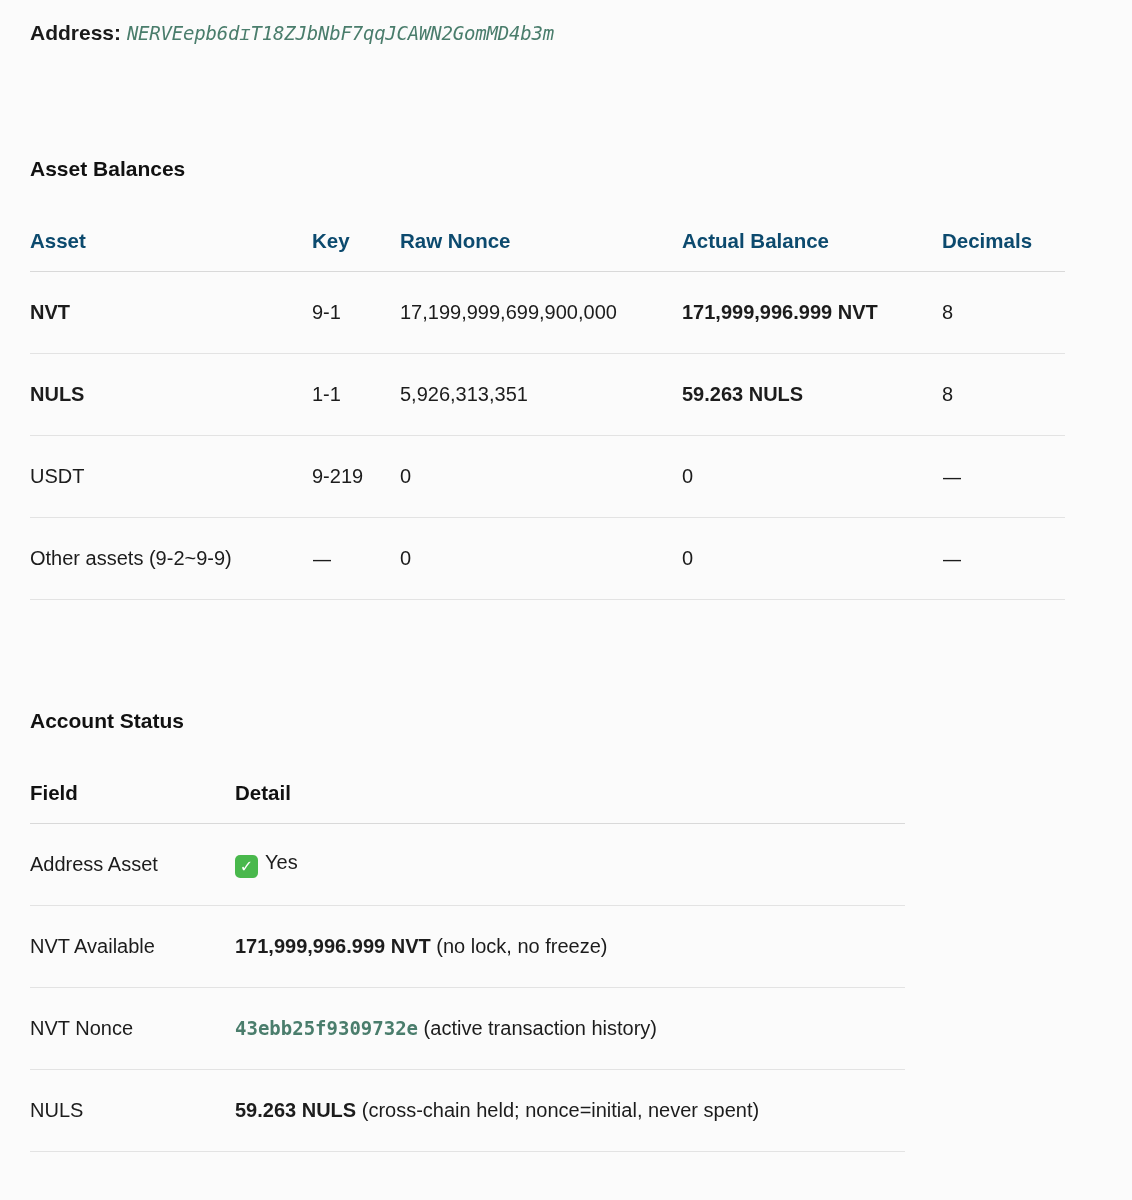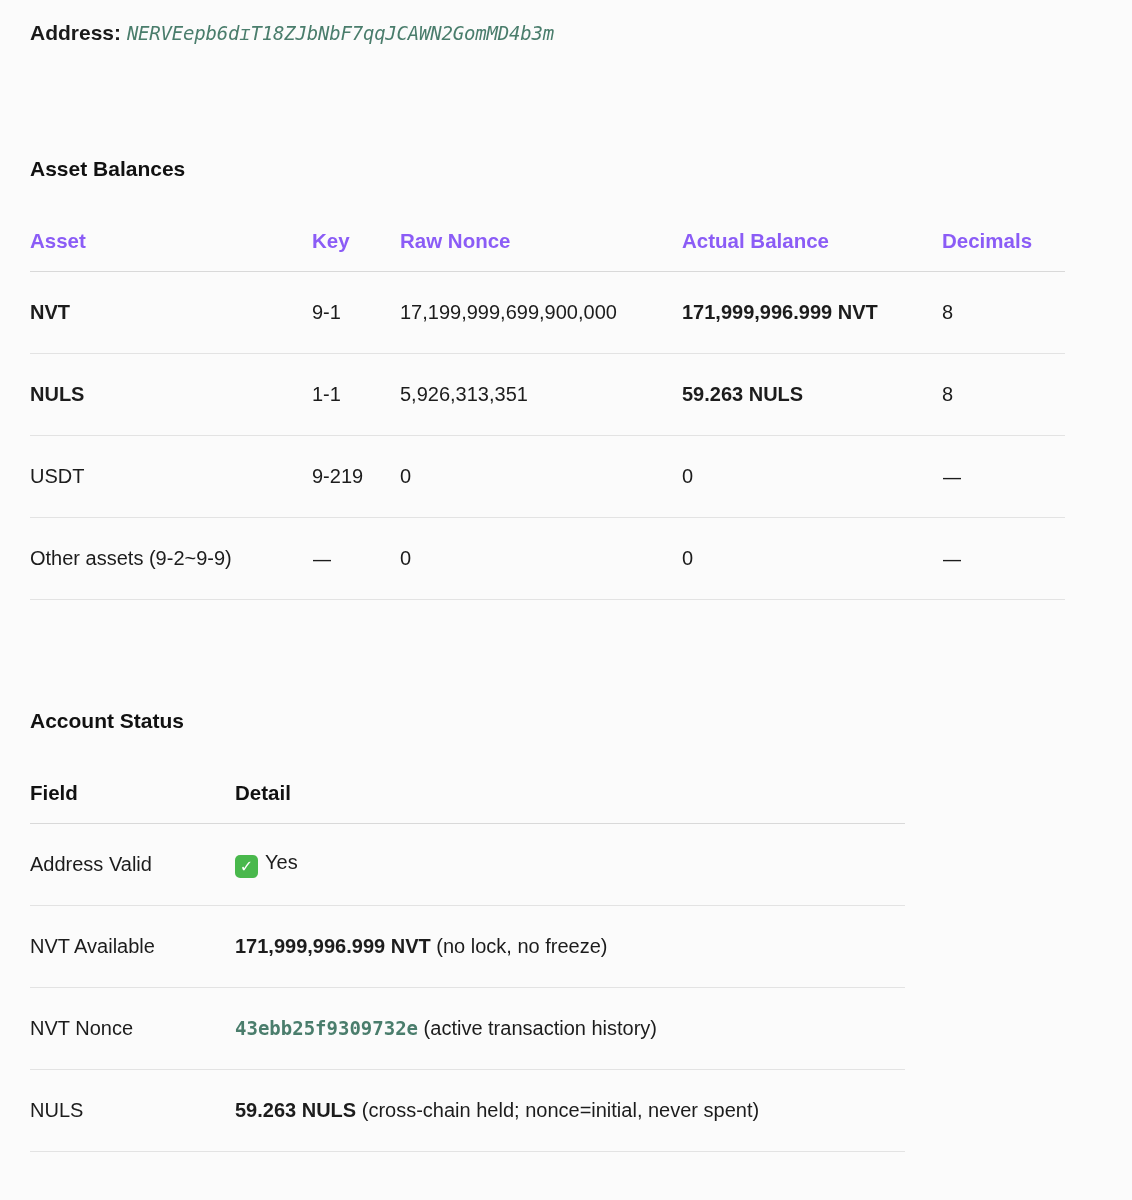--- a/index.html
+++ b/index.html
@@ -61,21 +61,21 @@
     text-align: left;
     padding: 0;
     font-size: 20px;
     border-bottom: 1px solid #e3e3e3;
     vertical-align: middle;
   }
   table.balances th {
     height: 60px;
     font-weight: bold;
     font-size: 20.5px;
-    color: #8b5cf6;
+    color: #0c4a6e;
     border-bottom: 1px solid #d9d9d9;
   }
   table.balances td {
     height: 81px;
     color: #1c1c1c;
   }
   table.balances td.bold {
     font-weight: bold;
   }
   table.balances tr:last-child td {
@@ -197,21 +197,21 @@
         <col class="c-detail">
     </colgroup>
     <thead>
       <tr>
         <th>Field</th>
         <th>Detail</th>
       </tr>
     </thead>
     <tbody>
       <tr>
-        <td>Address Valid</td>
+        <td>Address Asset</td>
         <td>
           <span class="check-badge">✓</span><span>Yes</span>
         </td>
       </tr>
       <tr>
         <td>NVT Available</td>
         <td>
           <span class="strong-val">171,999,996.999 NVT</span>
           <span class="note">(no lock, no freeze)</span>
         </td>

